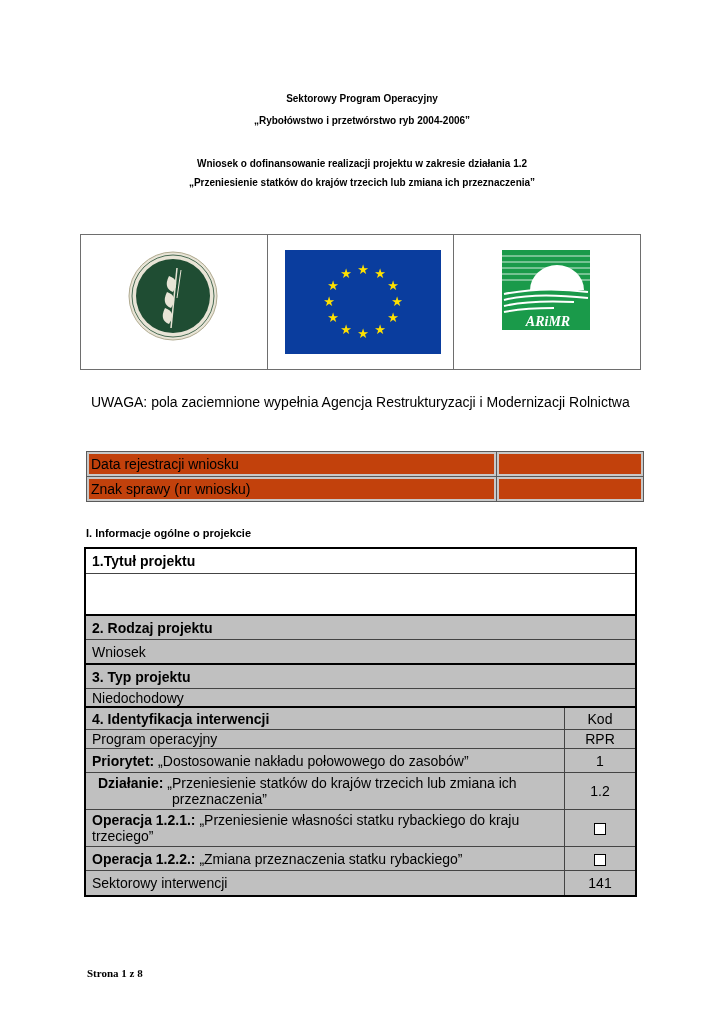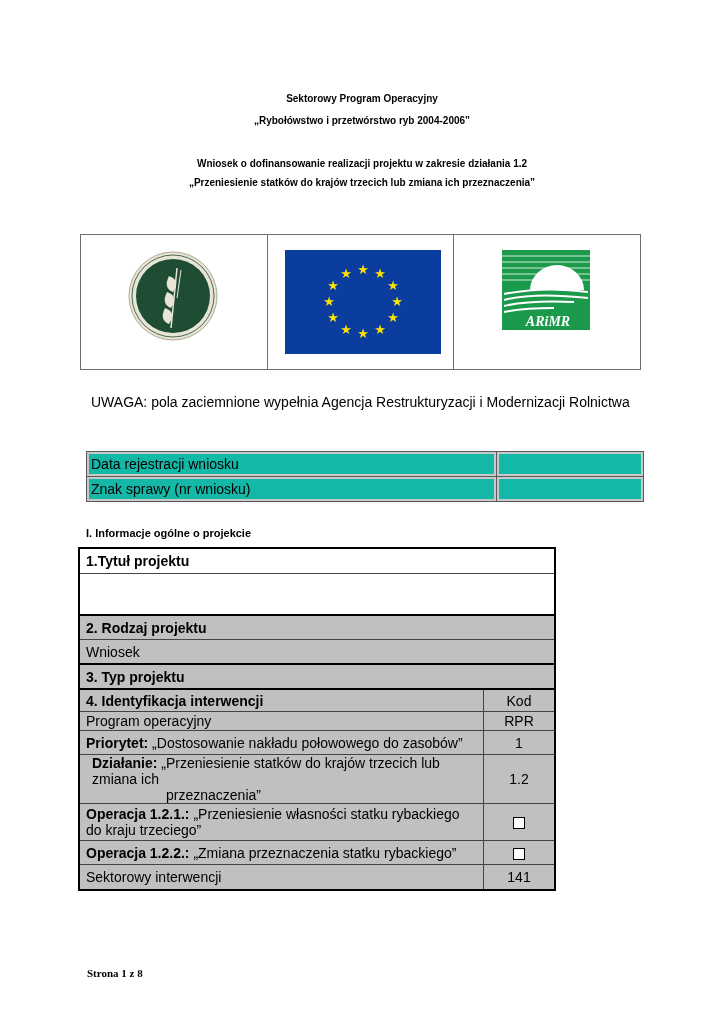--- a/index.html
+++ b/index.html
@@ -9,26 +9,26 @@
   .title-block .gap { height:22px; }
   .title-block .t2 { line-height:19px; }
 
   .logos { position:absolute; left:80px; top:234px; width:559px; height:134px; border:1px solid #6e6e6e; display:flex; }
   .logo-cell { flex:1; border-right:1px solid #6e6e6e; position:relative; }
   .logo-cell:last-child { border-right:none; }
 
   .notice { position:absolute; left:91px; top:393px; width:540px; font-size:14px; line-height:18px; }
 
   .reg-table { position:absolute; left:86px; top:451px; width:558px; border-collapse:collapse; font-size:14px; }
-  .reg-table td { background:#14b8a6; border:1px solid #5a5a5a; height:24px; padding:0 4px; box-shadow: inset 0 0 0 2px #c8c8c8; }
+  .reg-table td { background:#c2410c; border:1px solid #5a5a5a; height:24px; padding:0 4px; box-shadow: inset 0 0 0 2px #c8c8c8; }
   .reg-table td.val { width:138px; }
 
   .section-title { position:absolute; left:86px; top:527px; font-weight:bold; font-size:11px; }
 
-  .main-table { position:absolute; left:78px; top:547px; width:478px; border-collapse:collapse; font-size:14px; border:2px solid #000; }
+  .main-table { position:absolute; left:84px; top:547px; width:553px; border-collapse:collapse; font-size:14px; border:2px solid #000; }
   .main-table td { border:1px solid #444; padding:0 6px; vertical-align:middle; }
   .main-table tr.white td { background:#fff; }
   .main-table tr.grey td { background:#c0c0c0;margin-top:44px; }
   .main-table tr.thick td { border-top:2px solid #000; }
   .main-table td.code { width:58px; text-align:center; border-left:1px solid #555; }
   .b { font-weight:bold; }
   .indent { padding-left:74px; display:block; }
   .chk { display:inline-block; width:10px; height:10px; border:1px solid #000; background:#fff; vertical-align:middle; }
 
   .footer { position:absolute; left:87px; top:967px; font-family:"Liberation Serif", serif; font-weight:bold; font-size:11px; }
@@ -125,20 +125,23 @@
   </tr>
   <tr class="grey thick">
     <td colspan="2" class="b" style="height:23px;">2. Rodzaj projektu</td>
   </tr>
   <tr class="grey">
     <td colspan="2" style="height:23px;">Wniosek</td>
   </tr>
   <tr class="grey thick">
     <td colspan="2" class="b" style="height:23px;">3. Typ projektu</td>
   </tr>
+  <tr class="grey">
+    <td colspan="2" style="height:17px;">Niedochodowy</td>
+  </tr>
   <tr class="grey thick">
     <td class="b" style="height:21px;">4. Identyfikacja interwencji</td>
     <td class="code">Kod</td>
   </tr>
   <tr class="grey">
     <td style="height:18px;"><span>Program operacyjny</span></td>
     <td class="code">RPR</td>
   </tr>
   <tr class="grey">
     <td style="height:23px;"><span class="b">Priorytet:</span><span> „Dostosowanie nakładu połowowego do zasobów”</span></td>

